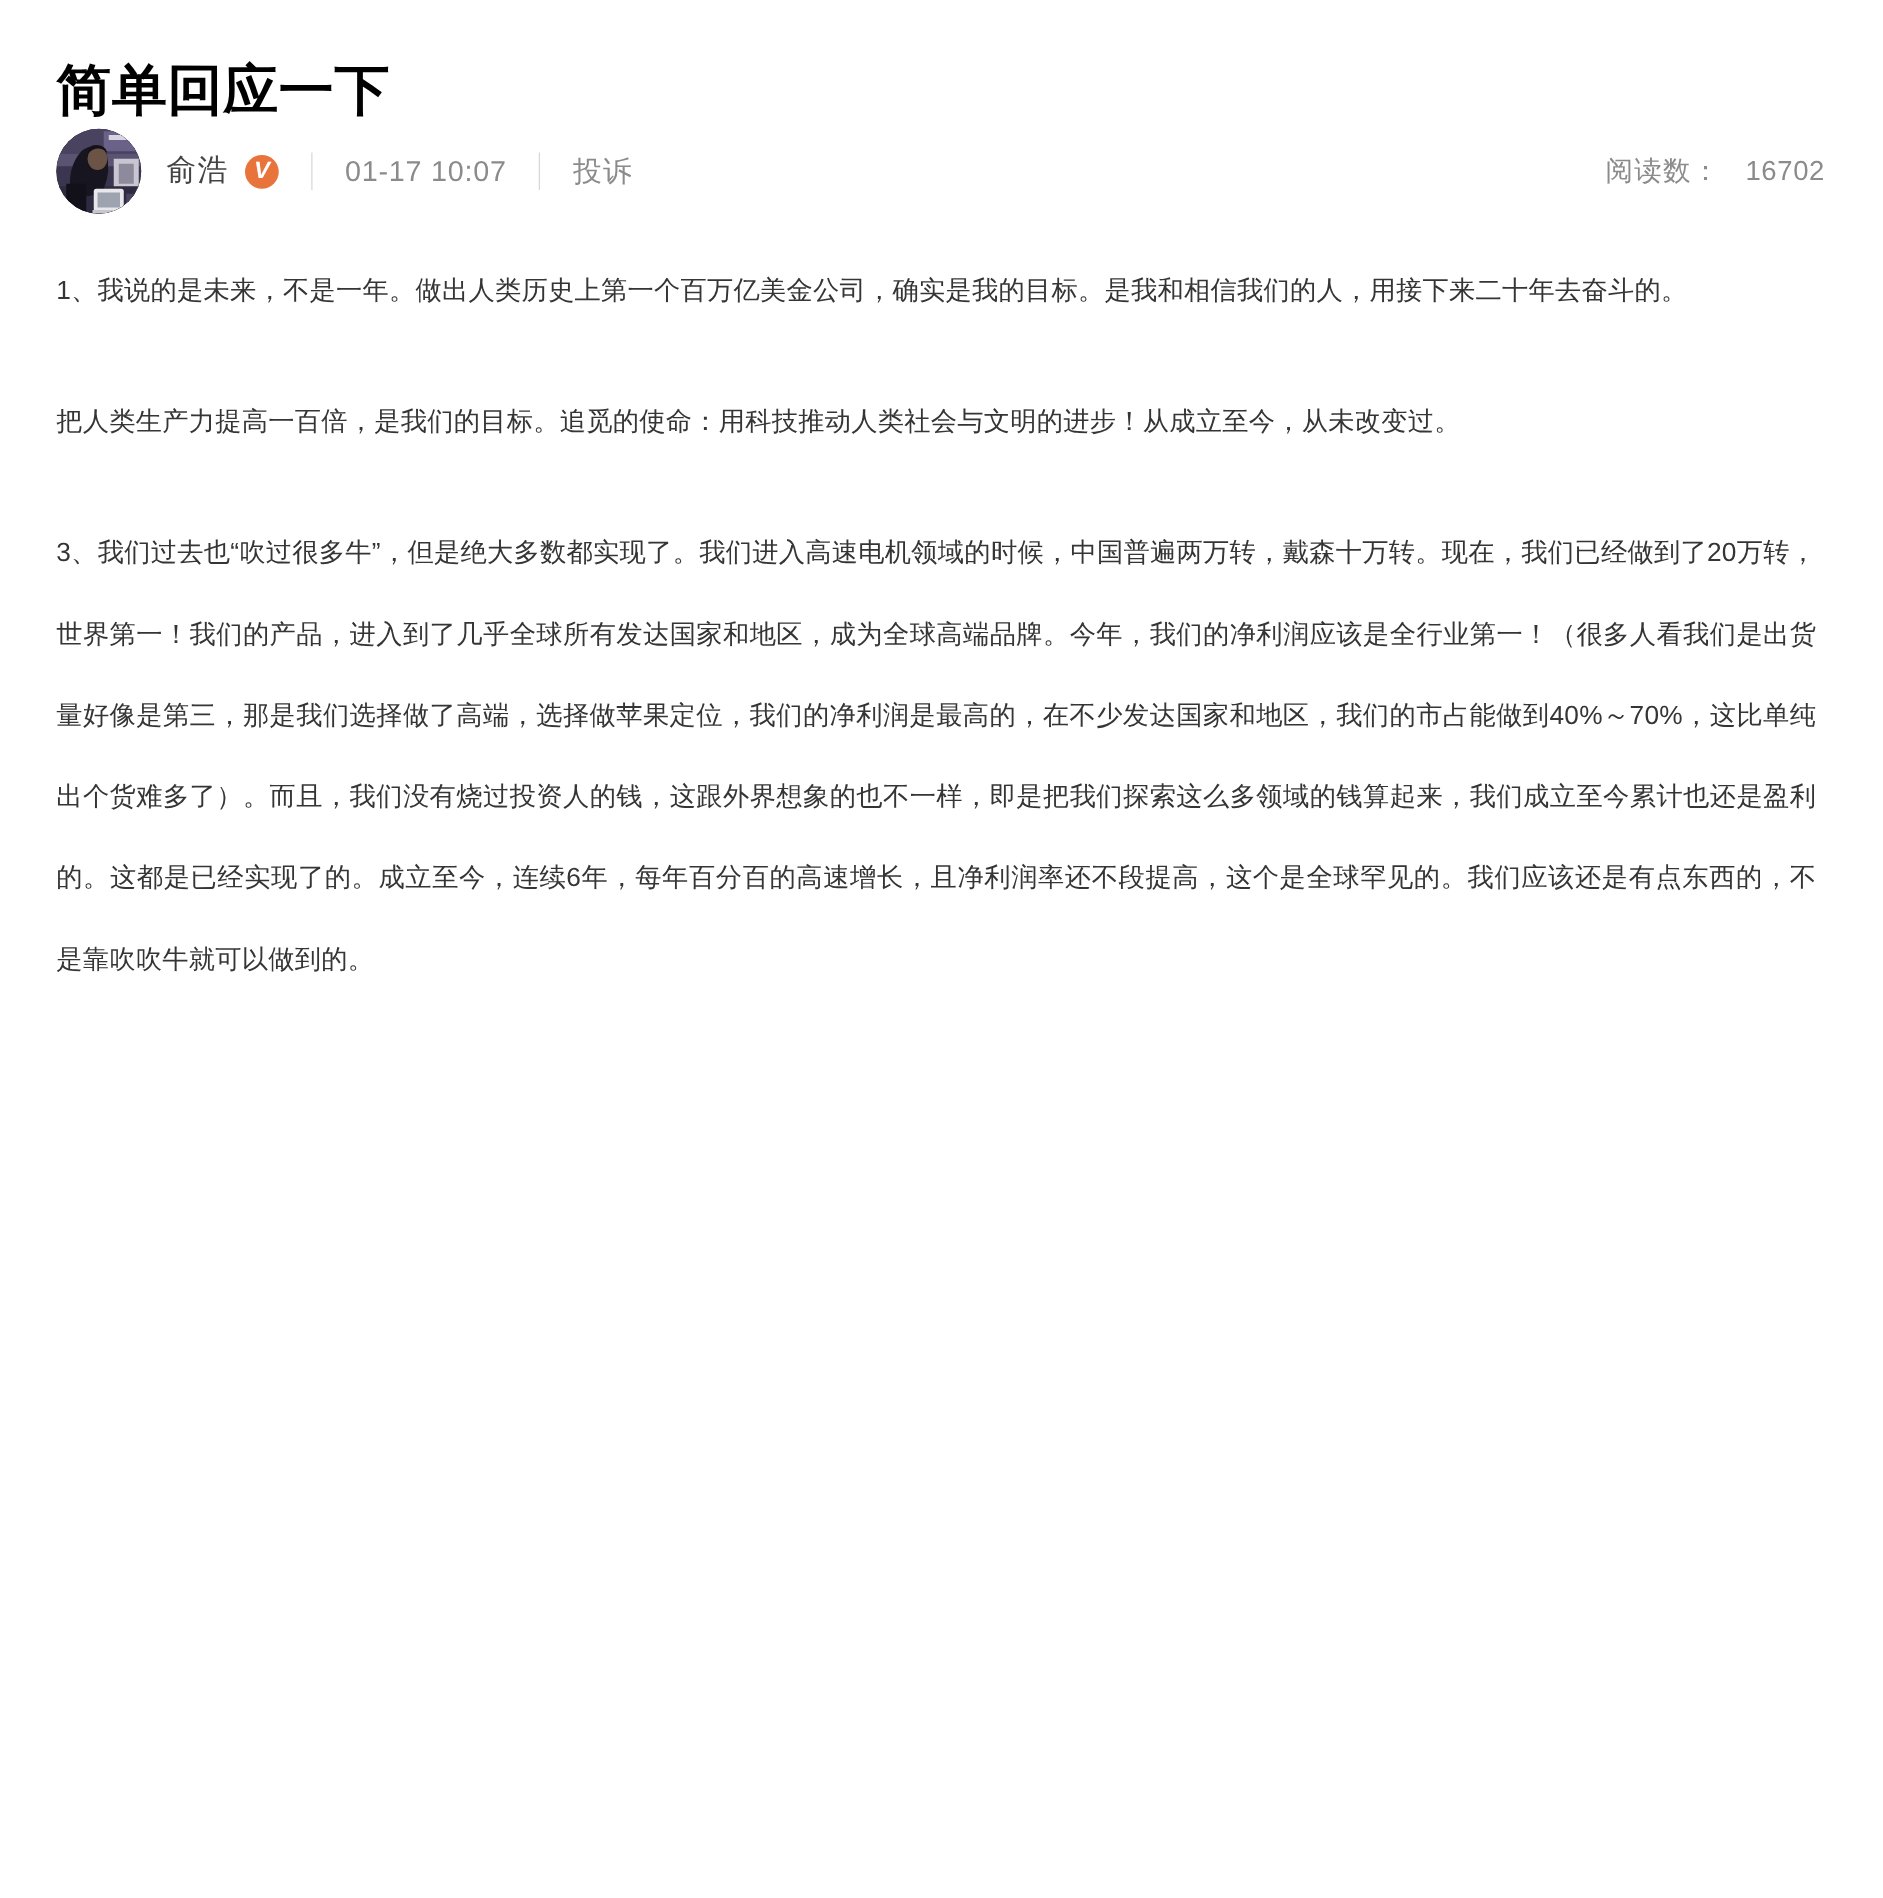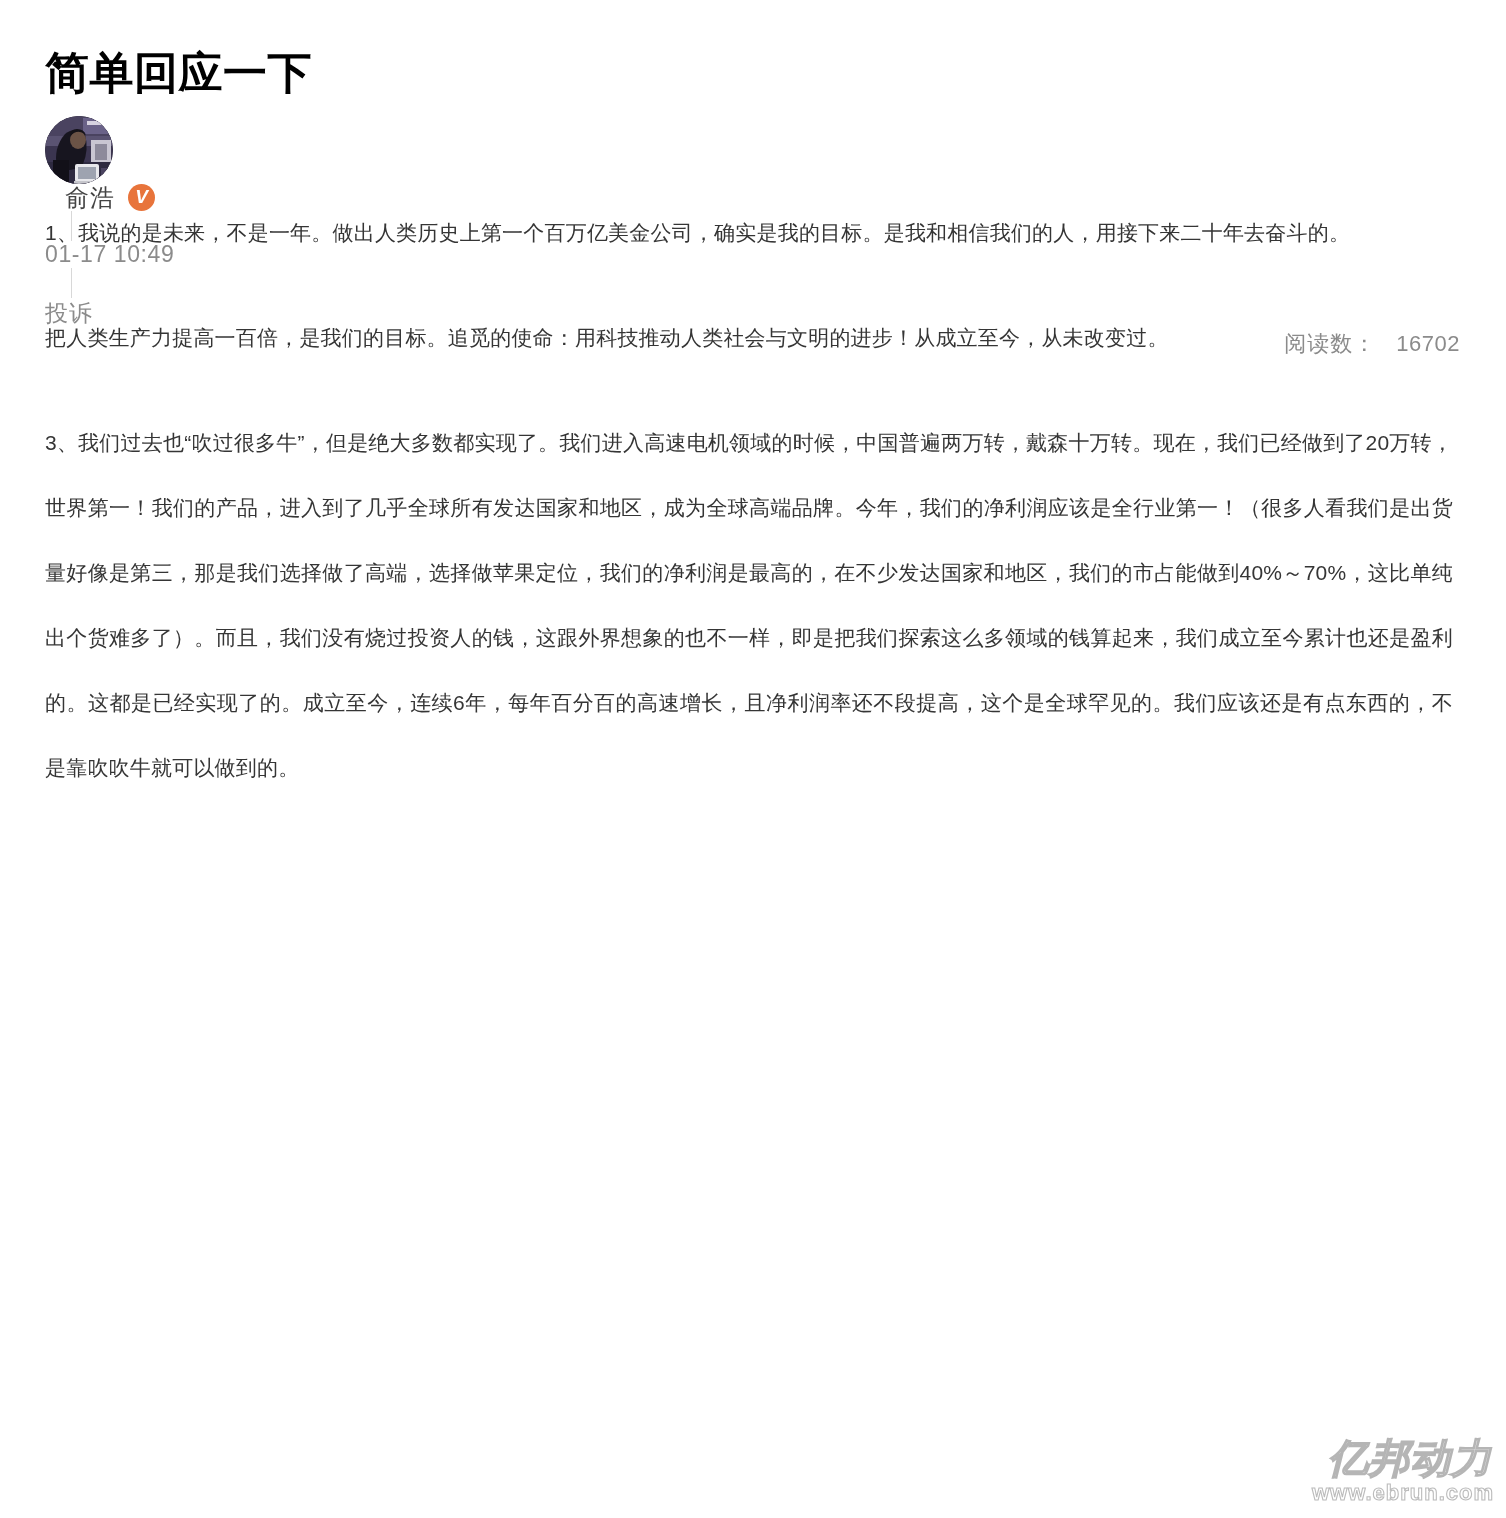--- a/index.html
+++ b/index.html
@@ -33,25 +33,25 @@
     font-weight: 700;
     color: #000000;
     letter-spacing: 0.5px;
     white-space: nowrap;
   }
 
   
   .meta-row {
     position: absolute;
     left: 45px;
-    top: 116px;
+    top: 100px;
     width: 1415px;
     height: 74px;
     display: flex;
-    flex-direction: column;
+    align-items: center;
   }
 
   .avatar {
     width: 68px;
     height: 68px;
     border-radius: 50%;
     overflow: hidden;
     flex: 0 0 auto;
     background: #2a2636;
     position: relative;
@@ -213,37 +213,33 @@
 
     <div class="author-block">
       <span class="author-name">俞浩</span>
       <span class="verified-badge">
         <span>V</span>
       </span>
     </div>
 
     <div class="meta-sep"></div>
 
-    <span class="meta-date">01-17 10:49</span>
+    <span class="meta-date">01-17 10:07</span>
 
     <div class="meta-sep"></div>
 
     <span class="meta-report">投诉</span>
 
     <div class="read-count">
       <span class="rc-label">阅读数：</span>
       <span class="rc-value">16702</span>
     </div>
   </div>
 
   <div class="article-body">
     <p class="para">1、我说的是未来，不是一年。做出人类历史上第一个百万亿美金公司，确实是我的目标。是我和相信我们的人，用接下来二十年去奋斗的。</p>
     <p class="para">把人类生产力提高一百倍，是我们的目标。追觅的使命：用科技推动人类社会与文明的进步！从成立至今，从未改变过。</p>
     <p class="para">3、我们过去也“吹过很多牛”，但是绝大多数都实现了。我们进入高速电机领域的时候，中国普遍两万转，戴森十万转。现在，我们已经做到了20万转，世界第一！我们的产品，进入到了几乎全球所有发达国家和地区，成为全球高端品牌。今年，我们的净利润应该是全行业第一！（很多人看我们是出货量好像是第三，那是我们选择做了高端，选择做苹果定位，我们的净利润是最高的，在不少发达国家和地区，我们的市占能做到40%～70%，这比单纯出个货难多了）。而且，我们没有烧过投资人的钱，这跟外界想象的也不一样，即是把我们探索这么多领域的钱算起来，我们成立至今累计也还是盈利的。这都是已经实现了的。成立至今，连续6年，每年百分百的高速增长，且净利润率还不段提高，这个是全球罕见的。我们应该还是有点东西的，不是靠吹吹牛就可以做到的。</p>
 
   </div>
 
-  <div class="watermark">
-    <div class="wm-main">亿邦动力</div>
-    <div class="wm-sub">www.ebrun.com</div>
-  </div>
 
 </div>
 
 </body></html>

